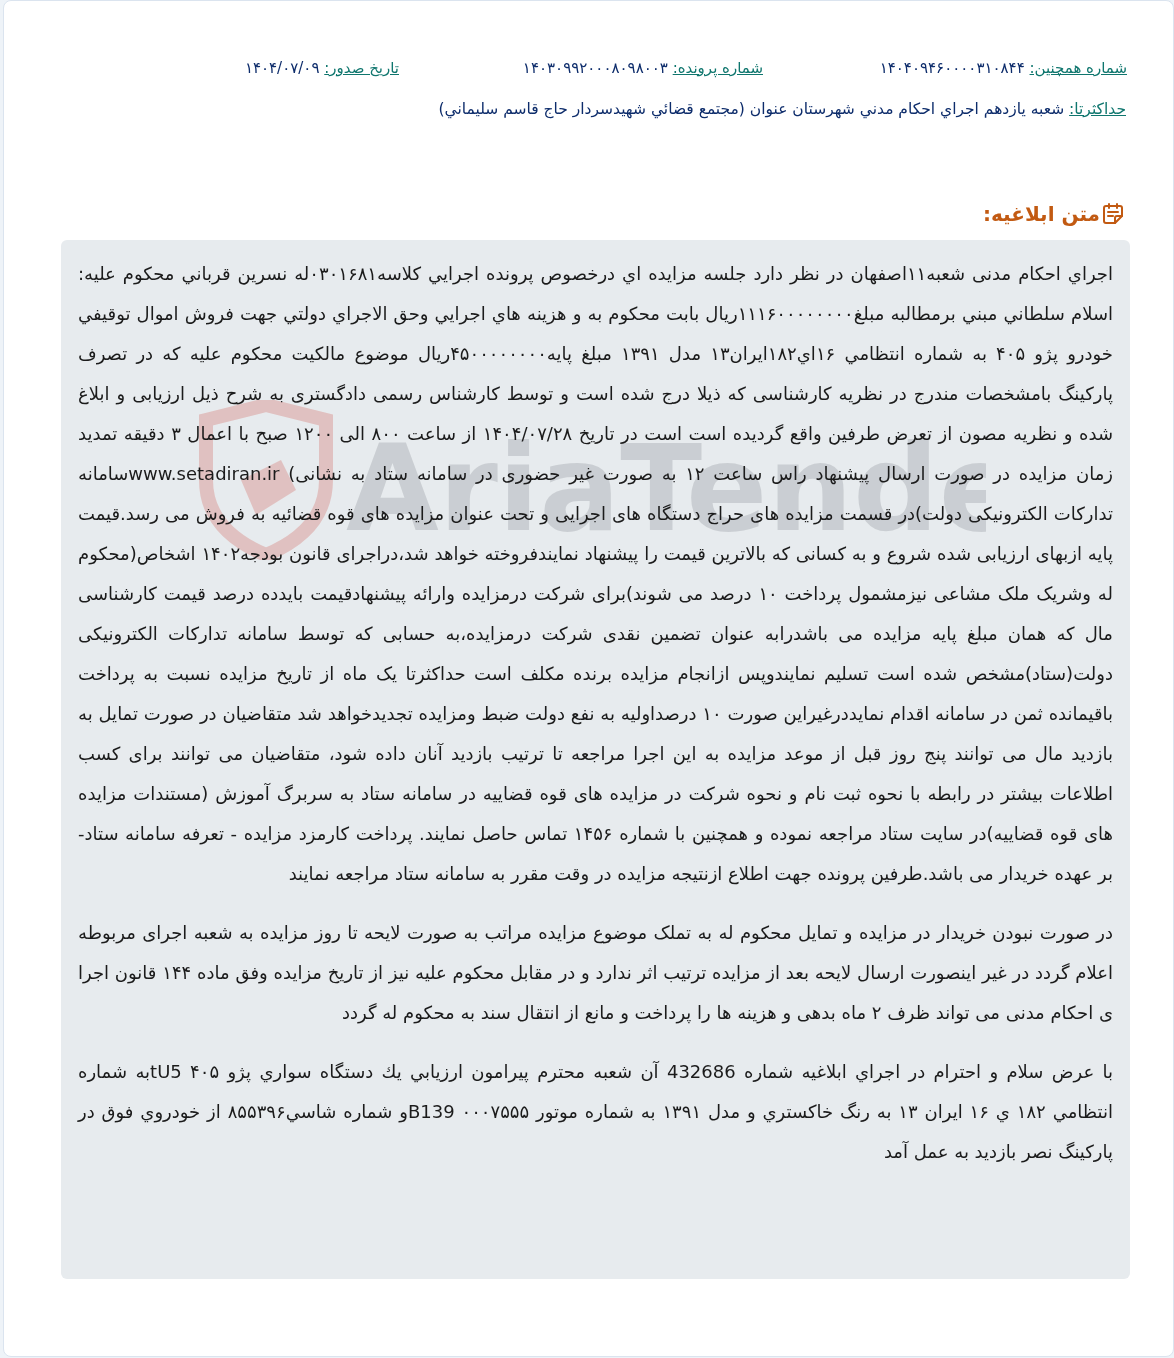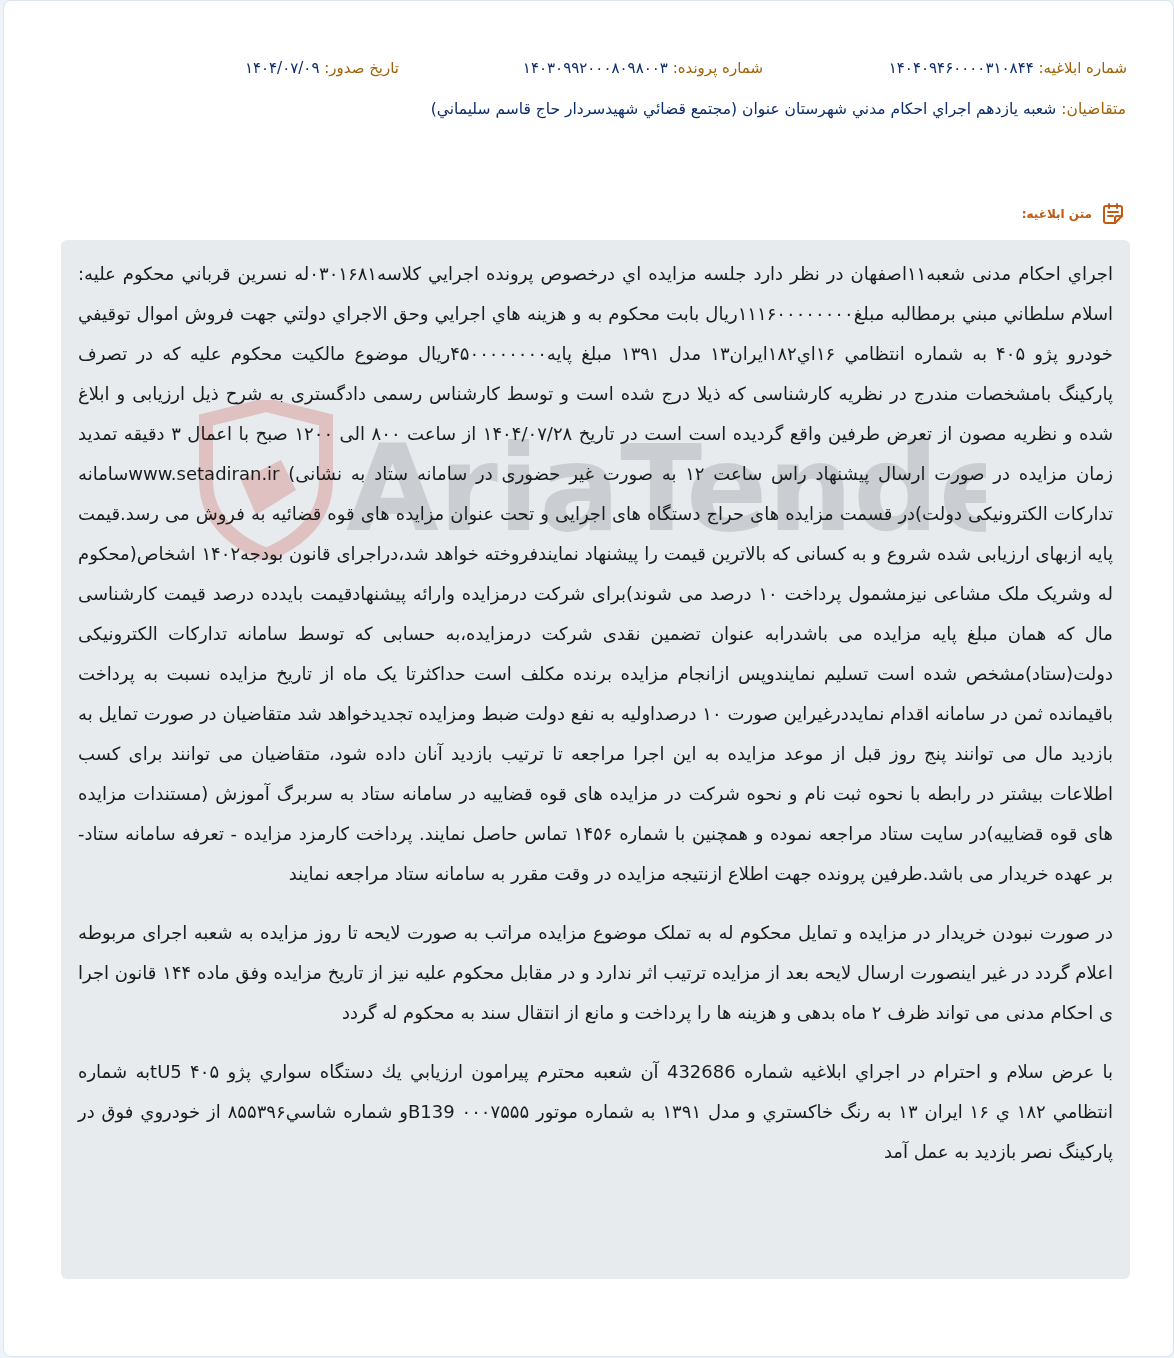--- a/index.html
+++ b/index.html
@@ -14,29 +14,29 @@
     background: #ffffff;
     border: 1px solid #dbe4ef;
     border-radius: 8px;
     box-sizing: border-box;
   }
   .meta-row {
     position: absolute; top: 58px; left: 0; right: 0; height: 24px;
     direction: rtl;
   }
   .meta-item { position: absolute; top: 0; white-space: nowrap; font-size: 15px; }
-  .meta-label { color: #a16207; }
+  .meta-label { color: #0f766e; text-decoration: underline; }
   .meta-value { color: #0d2c6b; font-weight: normal; }
   .line {
     position: absolute; right: 47px; direction: rtl; white-space: nowrap; font-size: 15.5px;
   }
   .section-title {
     position: absolute; right: 47px; top: 200px; direction: rtl;
-    display: flex; align-items: center; gap: 8px;
-    color: #c25a12; font-weight: bold; font-size: 12px;
+    display: flex; align-items: center; gap: 0;
+    color: #c25a12; font-weight: bold; font-size: 20px;
   }
   .section-title svg { width: 26px; height: 26px; }
   .body-box {
     position: absolute; left: 57px; top: 239px; width: 1069px; height: 1039px;
     background: #e7ebee; border-radius: 6px; overflow: hidden;
   }
   .watermark {
     position: absolute; left: 125px; top: 160px; width: 800px; height: 160px;
     pointer-events: none; opacity: 0.45;
   }
@@ -49,35 +49,35 @@
   .paras p { margin: 0 0 19px 0; }
   .paras p.tight { margin-bottom: 22px; }
 </style>
 </head>
 <body>
 
 <div class="card">
 
   <div class="meta-row">
     <div class="meta-item" style="right:46px;">
-      <span class="meta-label">شماره ابلاغیه:</span>
+      <span class="meta-label">شماره همچنین:</span>
       <span class="meta-value">۱۴۰۴۰۹۴۶۰۰۰۰۳۱۰۸۴۴</span>
     </div>
     <div class="meta-item" style="right:410px;">
       <span class="meta-label">شماره پرونده:</span>
       <span class="meta-value">۱۴۰۳۰۹۹۲۰۰۰۸۰۹۸۰۰۳</span>
     </div>
     <div class="meta-item" style="right:774px;">
       <span class="meta-label">تاریخ صدور:</span>
       <span class="meta-value">۱۴۰۴/۰۷/۰۹</span>
     </div>
   </div>
 
   <div class="line" style="top:99px;">
-    <span class="meta-label">متقاضیان:</span>
+    <span class="meta-label">حداکثرتا:</span>
     <span class="meta-value">شعبه يازدهم اجراي احكام مدني شهرستان عنوان (مجتمع قضائي شهيدسردار حاج قاسم سليماني)</span>
   </div>
 
 
   <div class="section-title">
     <svg viewBox="0 0 26 26" fill="none" stroke="#c25a12" stroke-width="2" stroke-linecap="round" stroke-linejoin="round">
       <path d="M6 5 H20 a2 2 0 0 1 2 2 V15 L15 22 H6 a2 2 0 0 1 -2 -2 V7 a2 2 0 0 1 2 -2 Z"></path>
       <path d="M15 22 V17 a2 2 0 0 1 2 -2 H22"></path>
       <line x1="9" y1="3" x2="9" y2="7"></line>
       <line x1="17" y1="3" x2="17" y2="7"></line>

